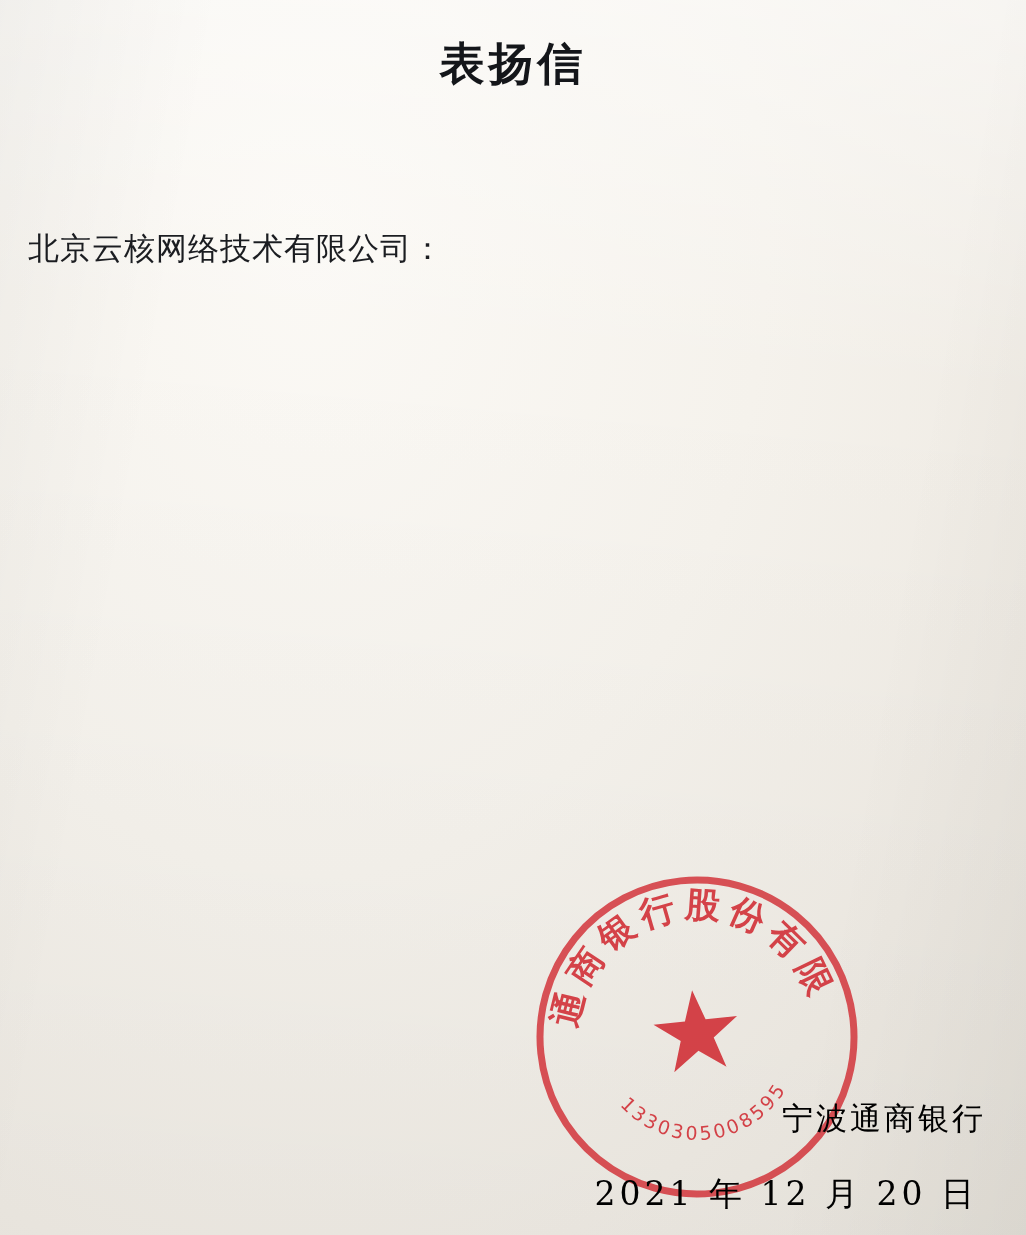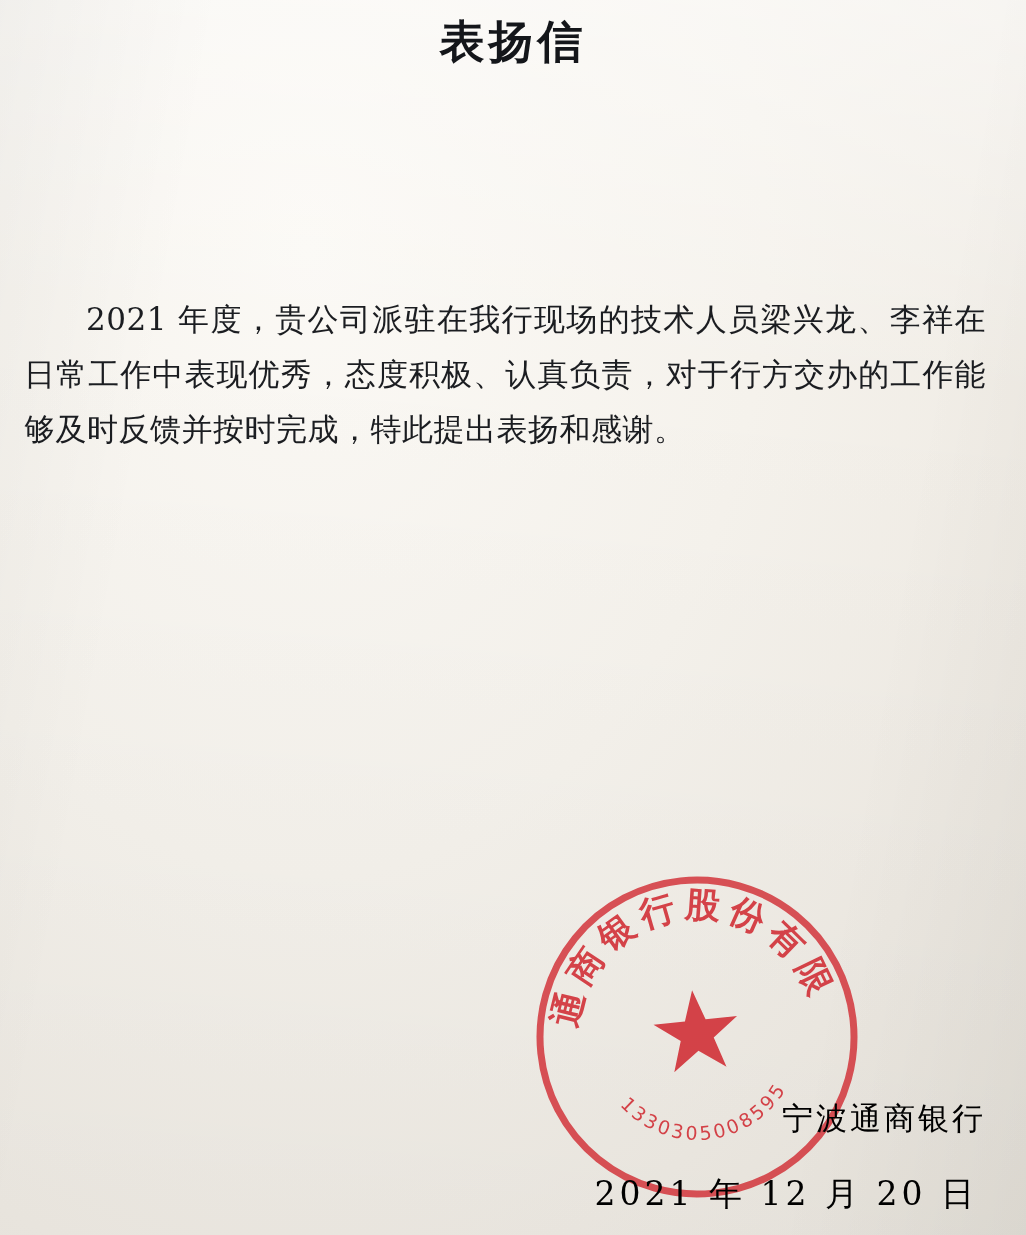--- a/index.html
+++ b/index.html
@@ -29,21 +29,21 @@
     position: absolute;
     inset: 0;
     background:
       linear-gradient(100deg, rgba(0,0,0,0.035) 0%, rgba(0,0,0,0) 18%, rgba(0,0,0,0) 80%, rgba(0,0,0,0.04) 100%),
       linear-gradient(185deg, rgba(255,255,255,0.5) 0%, rgba(0,0,0,0) 30%, rgba(0,0,0,0.03) 100%);
     pointer-events: none;
   }
 
   .doc-title {
     position: absolute;
-    top: 12px;
+    top: 34px;
     left: 0;
     width: 100%;
     text-align: center;
     font-size: 45px;
     font-weight: bold;
     letter-spacing: 4px;
     color: #14161a;
     font-family: "DejaVu Serif", "Liberation Serif", serif;
   }
 
@@ -109,24 +109,22 @@
 </style>
 </head>
 <body>
 
 <div class="page">
 
   <div class="paper-shade"></div>
 
   <div class="doc-title">表扬信</div>
 
+  <div class="salutation">北京云核网络技术有限公司：</div>
 
-  <div class="body-block" id="para1">
-    <span class="indent"></span><span>2021 年度，贵公司派驻在我行现场的技术人员梁兴龙、李祥在日常工作中表现优秀，态度积极、认真负责，对于行方交办的工作能够及时反馈并按时完成，特此提出表扬和感谢。</span>
-  </div>
 
 
   <div class="seal">
     <svg width="330" height="330" viewBox="0 0 330 330" xmlns="http://www.w3.org/2000/svg">
       <defs>
         <path id="sealArcTop" d="M 45,165 A 120,120 0 1 1 285,165" fill="none"></path>
         <path id="sealArcBottom" d="M 62,165 A 103,103 0 0 0 268,165" fill="none"></path>
       </defs>
       <circle cx="165" cy="165" r="157" fill="none" stroke="#d0272f" stroke-width="7" opacity="0.92"></circle>
       <g class="seal-star" transform="translate(165,162) scale(1.05)">

